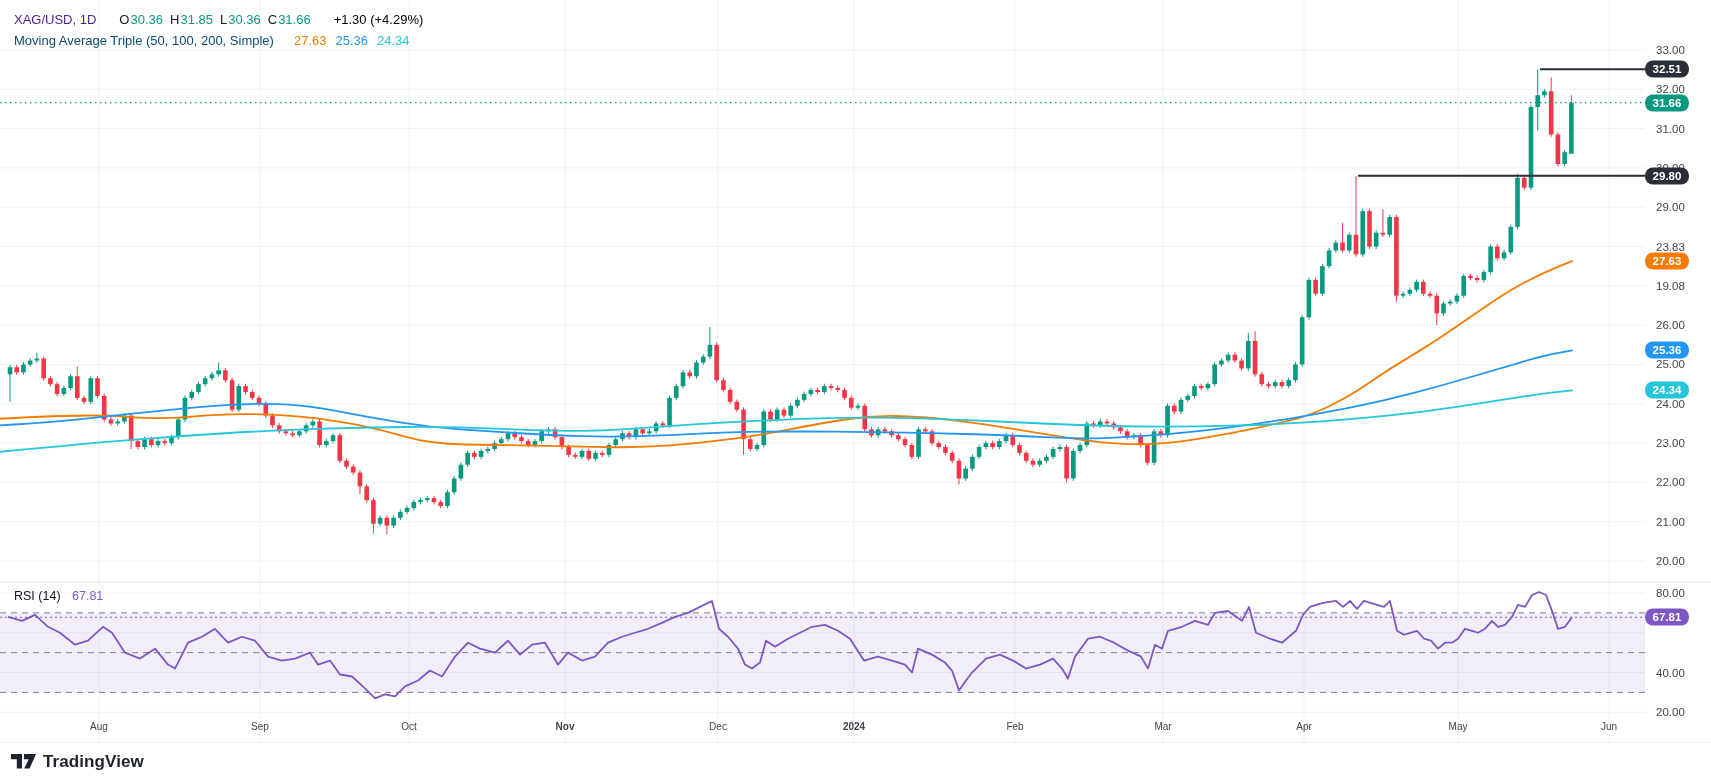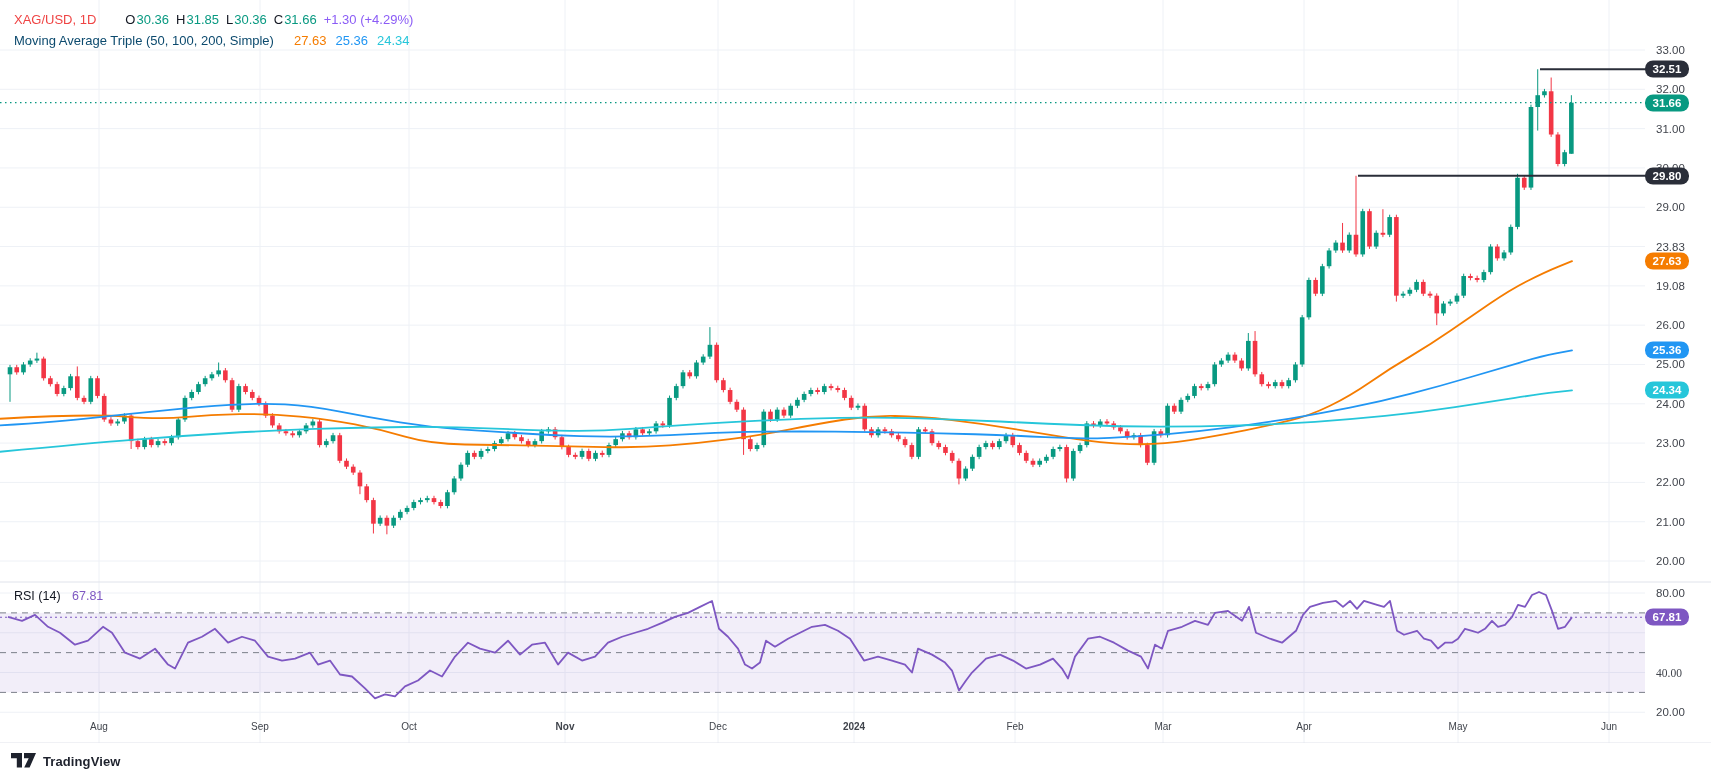--- a/index.html
+++ b/index.html
@@ -1,40 +1,40 @@
 <!DOCTYPE html>
 <html><head>
 <meta charset="utf-8">
 <style>
   html,body{margin:0;padding:0;background:#fff}
   .app{position:relative;width:1711px;height:780px;background:#ffffff;
        font-family:"Liberation Sans","DejaVu Sans",sans-serif;overflow:hidden;color:#131722}
   svg.plot{position:absolute;left:0;top:0}
   .legend{position:absolute;top:9px;left:14px;z-index:6;font-size:13px;white-space:nowrap}
   .legend-row{height:21px;display:flex;align-items:center}
-  .sym{color:#ef4444;margin-right:22px}
+  .sym{color:#4c1d95;margin-right:16px}
   .lk{color:#131722;margin-right:1px;margin-left:7px}
   .lv{color:#089981}
-  .chg{color:#8b5cf6;margin-left:7px}
+  .chg{color:#000000;margin-left:23px}
   .ind-name{color:#0c4a6e;margin-right:20px}
   .ind-val{margin-right:9px;font-weight:400}
   .rsi-legend{position:absolute;top:589px;left:14px;z-index:6;font-size:12.5px;white-space:nowrap}
   .rsi-name{color:#131722;margin-right:8px}
   .rsi-val{color:#7e57c2}
   .tick{position:absolute;left:1656px;color:#40444c;font-size:11.5px;line-height:14px;
         transform:translateY(-7px)}
   .badge{position:absolute;left:1645px;width:44px;height:17px;border-radius:8px;color:#fff;
          font-size:11.5px;font-weight:700;text-align:center;line-height:17px;transform:translateY(-8.5px);z-index:5}
   .month{position:absolute;top:721px;transform:translateX(-50%);font-size:10px;color:#40444c}
   .month.bold{font-weight:700}
   .price-axis,.time-axis{position:absolute}
   .price-axis{right:0;top:0;width:66px;height:743px}
   .time-axis{left:0;top:712px;width:1711px;height:31px}
   .logo{position:absolute;left:11px;top:752px;display:flex;align-items:center;gap:7px;z-index:6}
-  .logo-text{font-size:13px;font-weight:600;color:#1e222d;letter-spacing:.1px}
+  .logo-text{font-size:17px;font-weight:600;color:#1e222d;letter-spacing:.1px}
 </style>
 </head>
 <body>
 
 <div class="app">
 
   <svg class="plot" width="1711" height="743">
       <line x1="0" y1="561.03" x2="1645" y2="561.03" stroke="#eef1f6" stroke-width="1"></line>
       <line x1="0" y1="521.72" x2="1645" y2="521.72" stroke="#eef1f6" stroke-width="1"></line>
       <line x1="0" y1="482.41" x2="1645" y2="482.41" stroke="#eef1f6" stroke-width="1"></line>
@@ -592,21 +592,21 @@
     <div class="tick" style="top: 285.86px; left: 1656px; position: fixed;">19.08</div>
     <div class="tick" style="top: 325.17px; left: 1656px; position: fixed;">26.00</div>
     <div class="tick" style="top: 364.48px; left: 1656px; position: fixed;">25.00</div>
     <div class="tick" style="top: 403.79px; left: 1656px; position: fixed;">24.00</div>
     <div class="tick" style="top: 443.1px; left: 1656px; position: fixed;">23.00</div>
     <div class="tick" style="top: 482.41px; left: 1656px; position: fixed;">22.00</div>
     <div class="tick" style="top: 521.72px; left: 1656px; position: fixed;">21.00</div>
     <div class="tick" style="top: 561.03px; left: 1656px; position: fixed;">20.00</div>
     <div class="tick" style="top: 593px; left: 1656px; position: fixed;">80.00</div>
     <div class="tick" style="top: 632.76px; left: 1736px; position: fixed;">60.00</div>
-    <div class="tick" style="top: 672.52px; left: 1656px; position: fixed; font-family: Liberation Serif, serif;">40.00</div>
+    <div class="tick" style="top: 672.52px; left: 1656px; position: fixed;">40.00</div>
     <div class="tick" style="top: 712.28px; left: 1656px; position: fixed;">20.00</div>
     <div class="badge" style="top: 69.2619px; background: rgb(42, 46, 57);">32.51</div>
     <div class="badge" style="top: 102.675px; background: rgb(8, 153, 129);">31.66</div>
     <div class="badge" style="top: 175.792px; background: rgb(42, 46, 57);">29.80</div>
     <div class="badge" style="top: 261.095px; background: rgb(245, 124, 0);">27.63</div>
     <div class="badge" style="top: 350.328px; background: rgb(33, 150, 243);">25.36</div>
     <div class="badge" style="top: 390.425px; background: rgb(38, 198, 218);">24.34</div>
     <div class="badge" style="top: 617.234px; background: rgb(126, 87, 194);">67.81</div>
     <div class="month" style="left: 99px;">Aug</div>
     <div class="month" style="left: 260px;">Sep</div>

